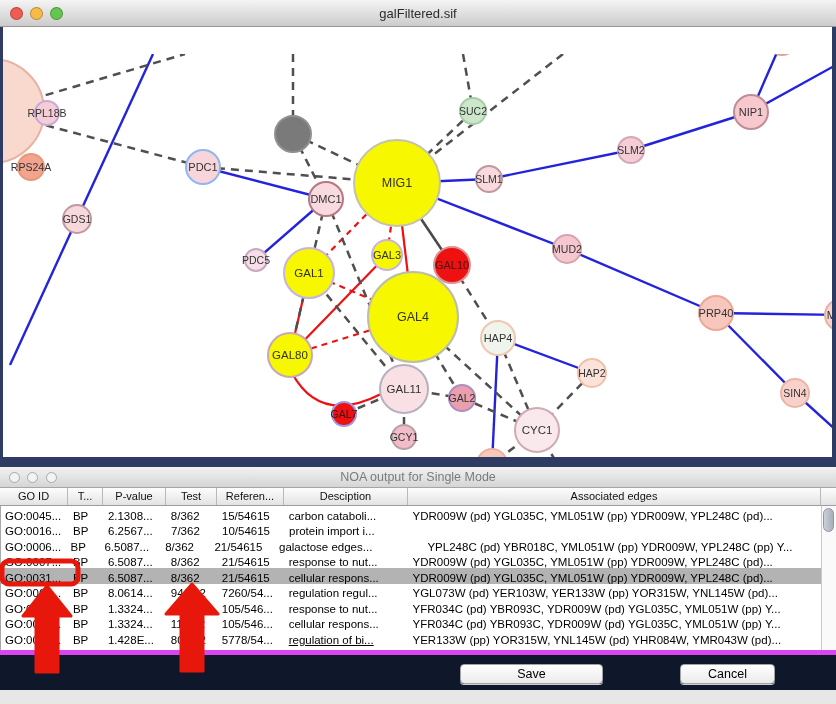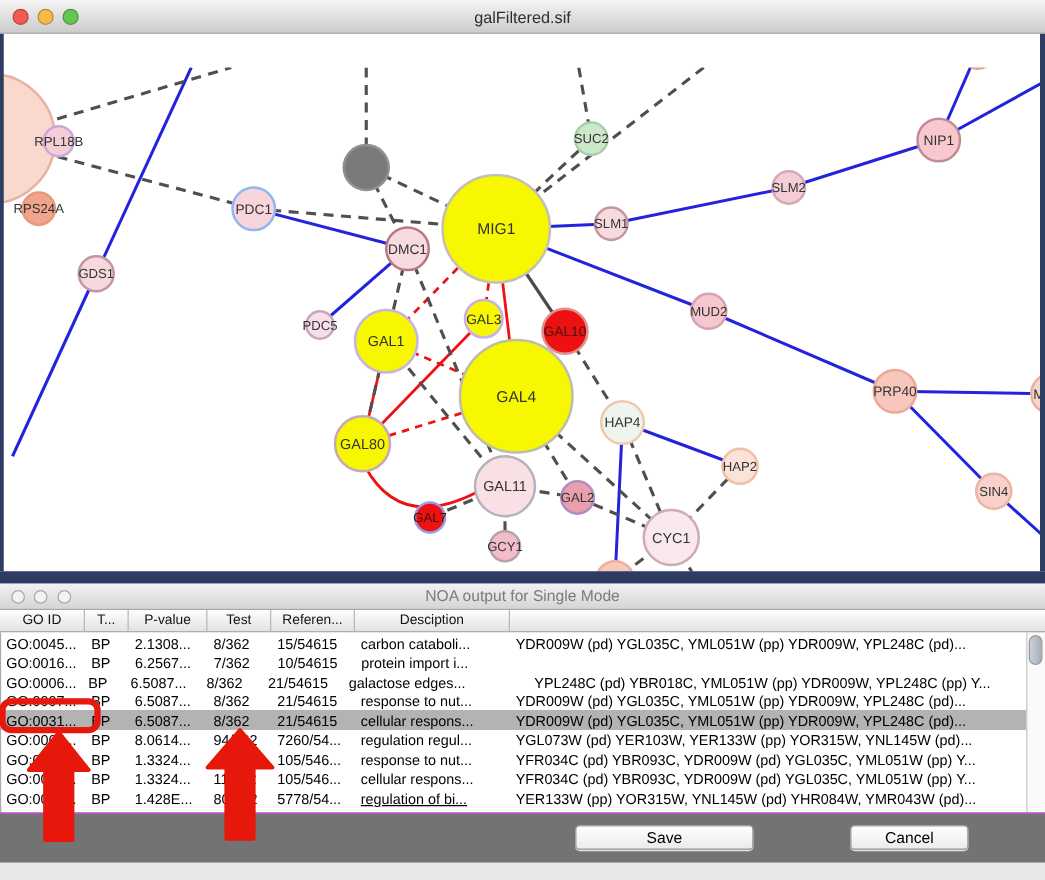--- a/index.html
+++ b/index.html
@@ -36,22 +36,22 @@
     text-align:center;line-height:17px;overflow:hidden;white-space:nowrap;}
   #table-body{position:absolute;left:0;top:39px;width:821px;height:144px;background:#ffffff;
     border-left:1px solid #a9a9a9;box-sizing:border-box;overflow:hidden;}
   .trow{display:flex;height:15.5px;align-items:flex-end;background:#ffffff;}
   .trow.selected{background:#b3b3b3;}
   .tcell{font-size:11.5px;color:#000;white-space:nowrap;overflow:hidden;box-sizing:border-box;padding-left:4px;}
   #scrollbar{position:absolute;left:821px;top:39px;width:15px;height:144px;background:#fafafa;
     border-left:1px solid #c9c9c9;box-sizing:border-box;}
   #scroll-thumb{position:absolute;left:1px;top:2px;width:11px;height:24px;border-radius:6px;
     background:linear-gradient(90deg,#ccd1d8,#a7aeb8);border:1px solid #93989e;box-sizing:border-box;}
-  #noa-footer{position:absolute;left:0;top:183px;width:836px;height:40px;background:#737373;
-    border-top:1px solid #d946ef;box-sizing:border-box;}
+  #noa-footer{position:absolute;left:0;top:183px;width:836px;height:40px;background:#0f172a;
+    border-top:5px solid #d946ef;box-sizing:border-box;}
   .btn{position:absolute;top:9px;height:20px;border:1px solid #a3a3a3;border-radius:4px;
     background:linear-gradient(#ffffff,#ebebeb);font-size:12.5px;color:#000;text-align:center;
     line-height:18px;box-sizing:border-box;box-shadow:0 1px 0 rgba(255,255,255,.8);}
   #btn-save{left:460px;width:143px;}
   #btn-cancel{left:680px;width:95px;}
 
   #annotations{position:absolute;left:0;top:0;width:836px;height:704px;pointer-events:none;}
 </style>
 </head>
 <body>
@@ -195,20 +195,21 @@
       <div id="noa-title">NOA output for Single Mode</div>
     </div>
 
     <div id="table-header">
         <div class="hcell" style="width: 68px;">GO ID</div>
         <div class="hcell" style="width: 35px;">T...</div>
         <div class="hcell" style="width: 63px;">P-value</div>
         <div class="hcell" style="width: 51px;">Test</div>
         <div class="hcell" style="width: 67px;">Referen...</div>
         <div class="hcell" style="width: 124px;">Desciption</div>
+        <div class="hcell" style="width: 413px;">Associated edges</div>
       </div>
     <div id="table-body">
         <div class="trow">
           <div class="tcell" style="width: 68px;">GO:0045...</div>
           <div class="tcell" style="width: 35px;">BP</div>
           <div class="tcell" style="width: 63px;">2.1308...</div>
           <div class="tcell" style="width: 51px;">8/362</div>
           <div class="tcell" style="width: 67px;">15/54615</div>
           <div class="tcell" style="width: 124px;">carbon cataboli...</div>
           <div class="tcell" style="width: 413px;">YDR009W (pd) YGL035C, YML051W (pp) YDR009W, YPL248C (pd)...</div>

